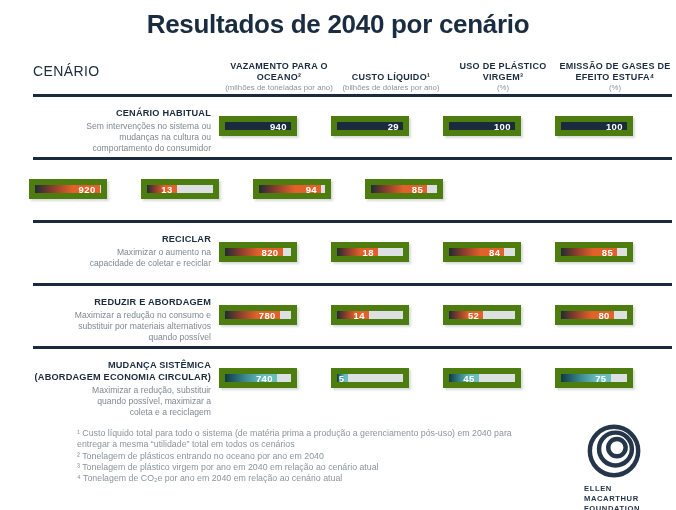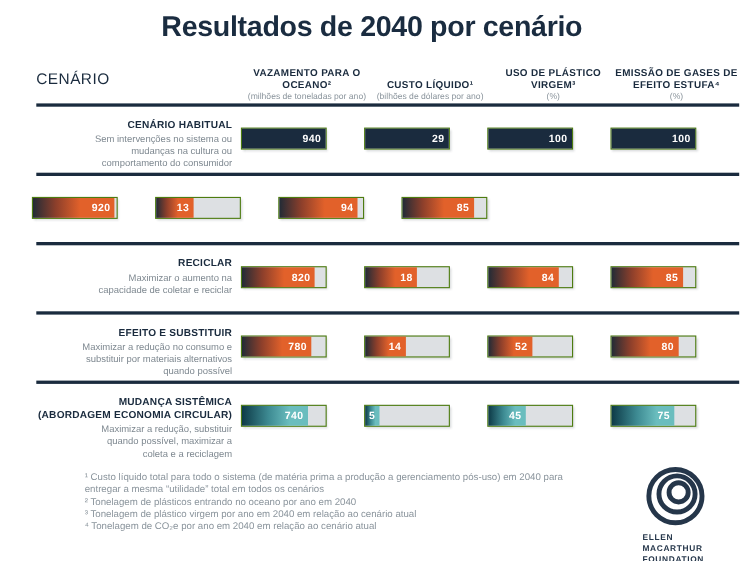--- a/index.html
+++ b/index.html
@@ -26,21 +26,21 @@
   .row { display:flex; height:60px; padding-left:29px; }
   .row-label { width:182px; margin-right:8px; text-align:right; padding-top:11px; }
   .row-name {
     font-size:9.2px; font-weight:bold; letter-spacing:0.2px; color:#1a2b3e;
     line-height:1.3; white-space:pre-line;
   }
   .row-desc { font-size:8.6px; color:#7e8890; line-height:1.3; max-width:138px; margin-left:auto; margin-top:1px; }
   .bar-cell { width:78px; margin-right:34px; padding-top:19px; }
   .bar-track {
     position:relative; width:78px; height:20px; background:#dde0e3;
-    border:1px solid #4d7c0f; box-shadow:1.5px 2px 2px rgba(40,50,60,0.18);
+    border:6px solid #4d7c0f; box-shadow:1.5px 2px 2px rgba(40,50,60,0.18);
   }
   .bar-fill {
     position:absolute; left:0; top:0; height:100%;
     display:flex; align-items:center; justify-content:flex-end;
   }
   .fill-navy { background:#1a2b3e; }
   .fill-orange { background:linear-gradient(90deg,#222b36 0%, #8c3f2b 28%, #e2612a 58%); }
   .fill-teal { background:linear-gradient(90deg,#0d3a47 0%, #3d8a92 40%, #6abdbe 72%); }
   .bar-value {
     color:#ffffff; font-size:9.5px; font-weight:bold; letter-spacing:0.4px;
@@ -187,21 +187,21 @@
             <span class="bar-value">85</span>
           </div>
         </div>
       </div>
   </div>
 
   <div class="rule"></div>
 
   <div class="row">
     <div class="row-label">
-      <div class="row-name">EFEITO E SUBSTITUIR</div>
+      <div class="row-name">REDUZIR E ABORDAGEM</div>
       <div class="row-desc">Maximizar a redução no consumo e substituir por materiais alternativos quando possível</div>
     </div>
     <div class="bar-cell">
         <div class="bar-track">
           <div class="bar-fill fill-orange" style="width: 82.9787%;">
             <span class="bar-value">780</span>
           </div>
         </div>
       </div>
     <div class="bar-cell">

